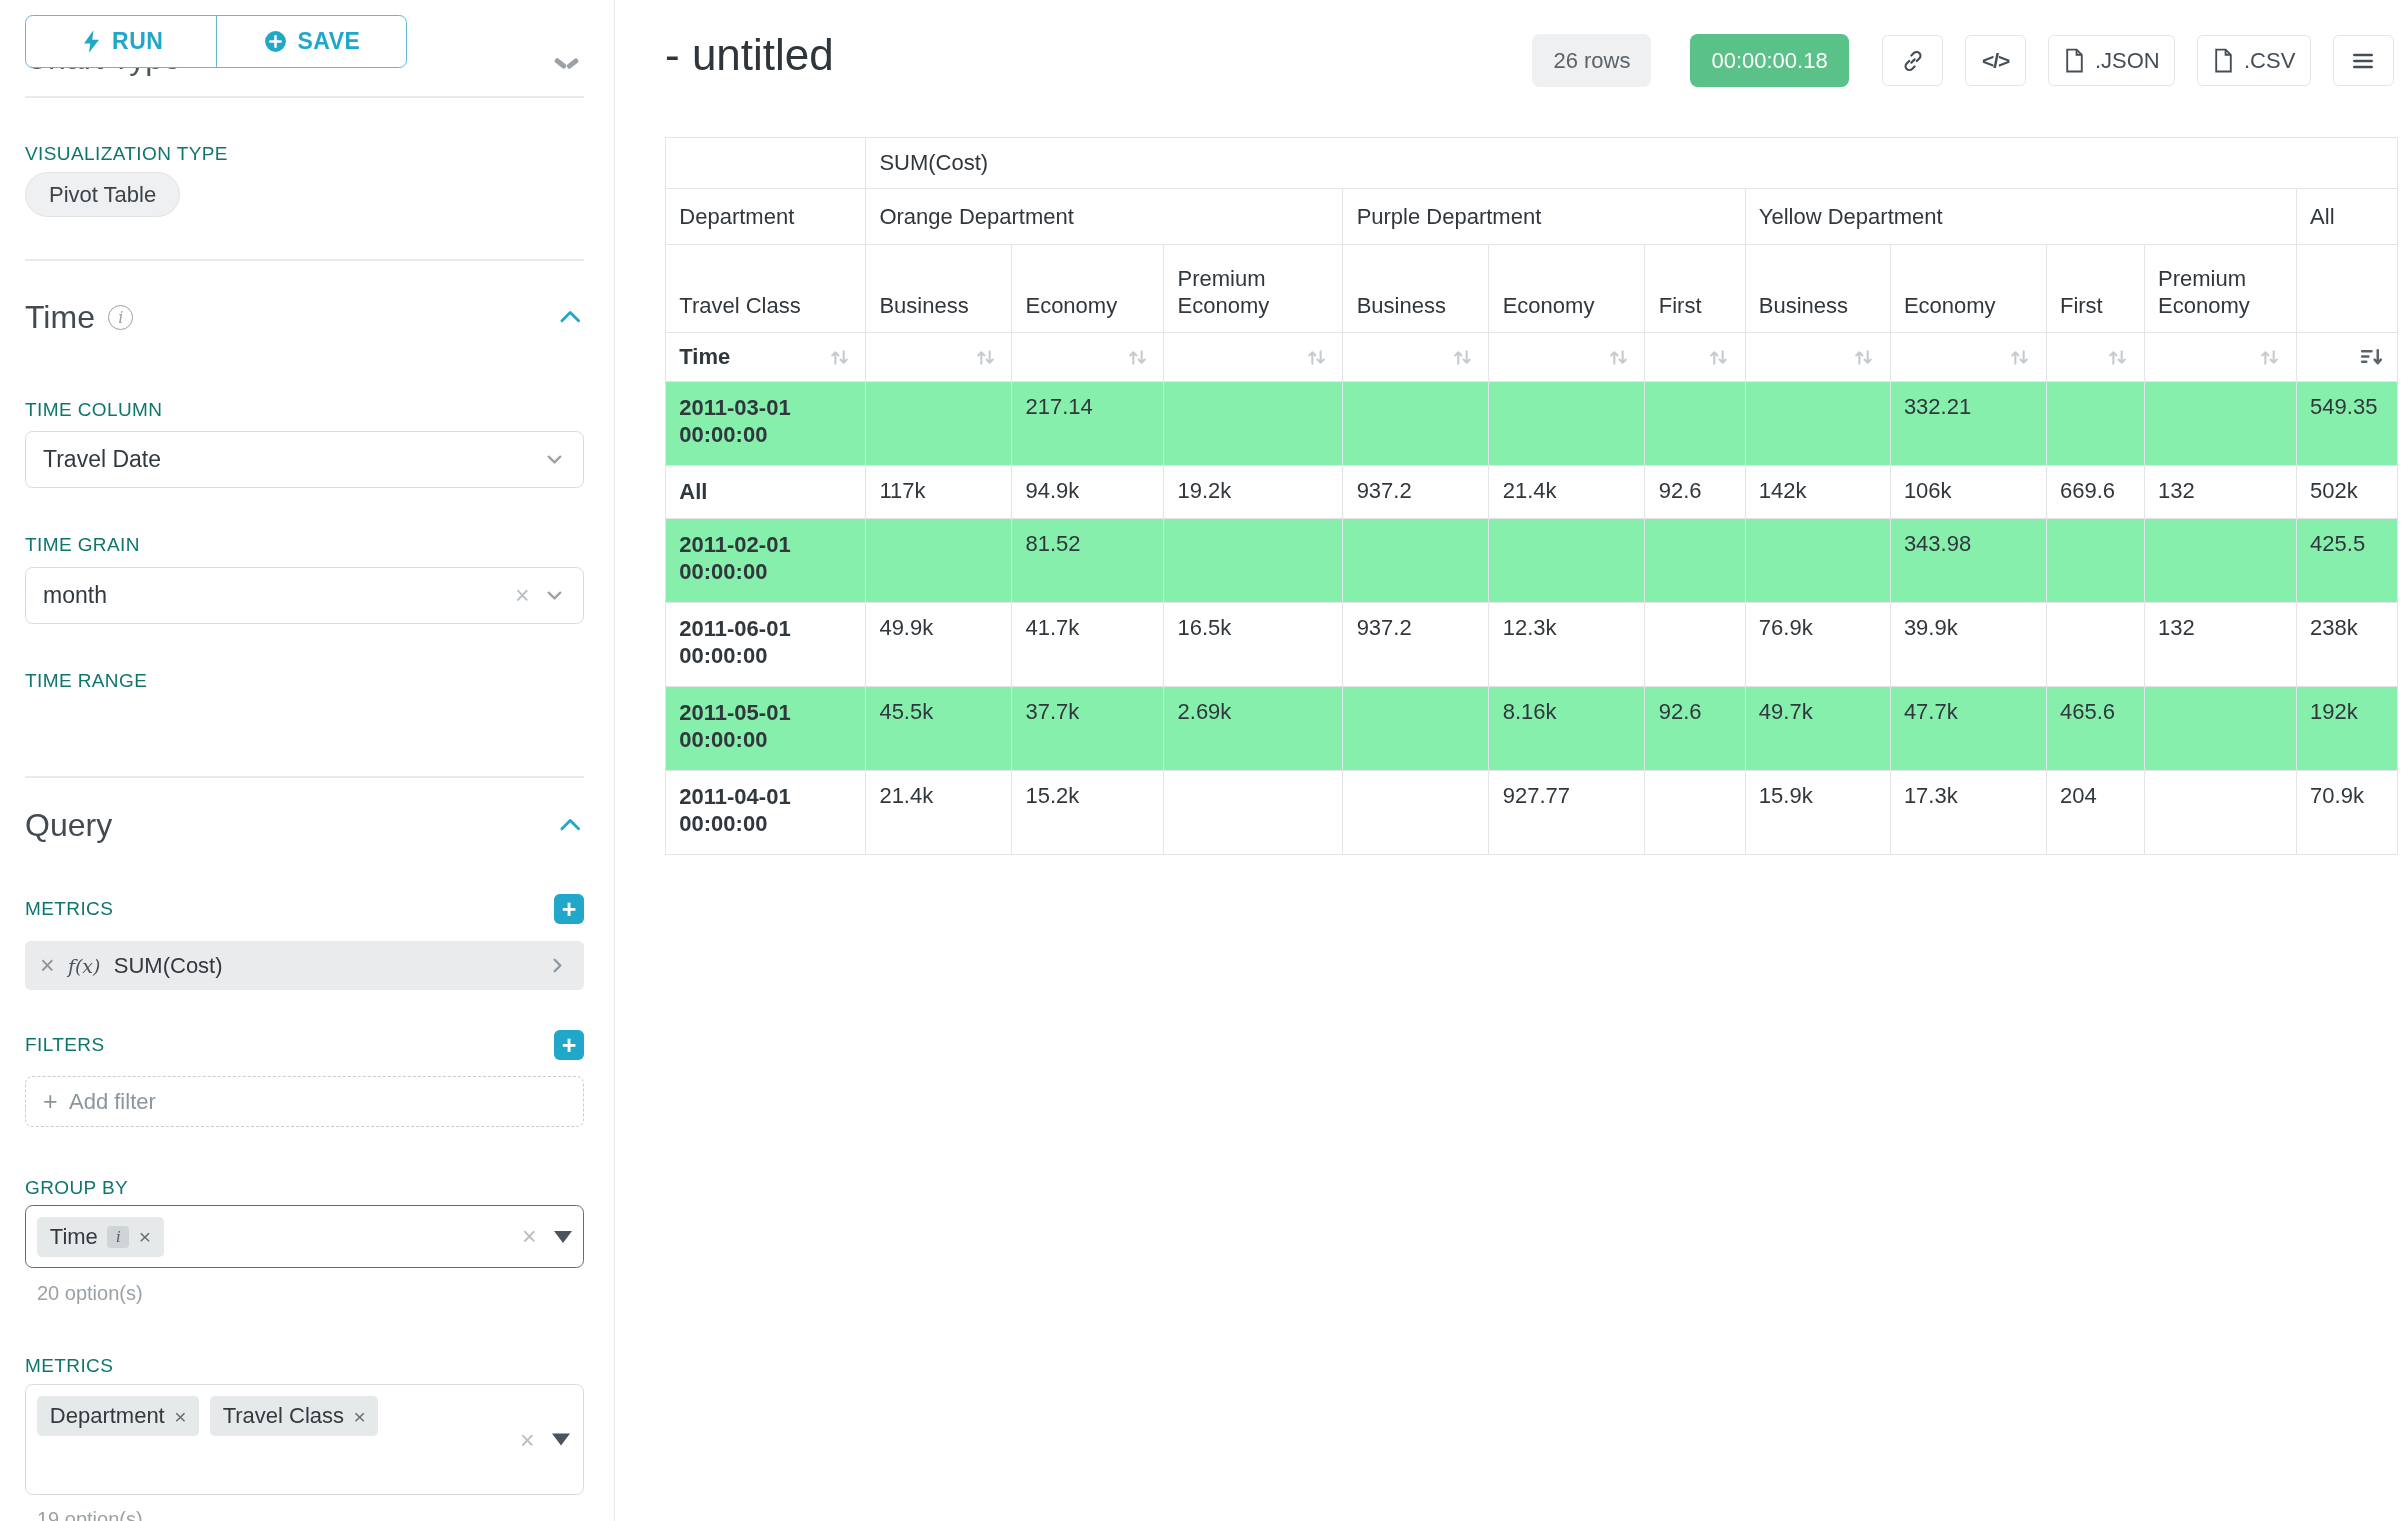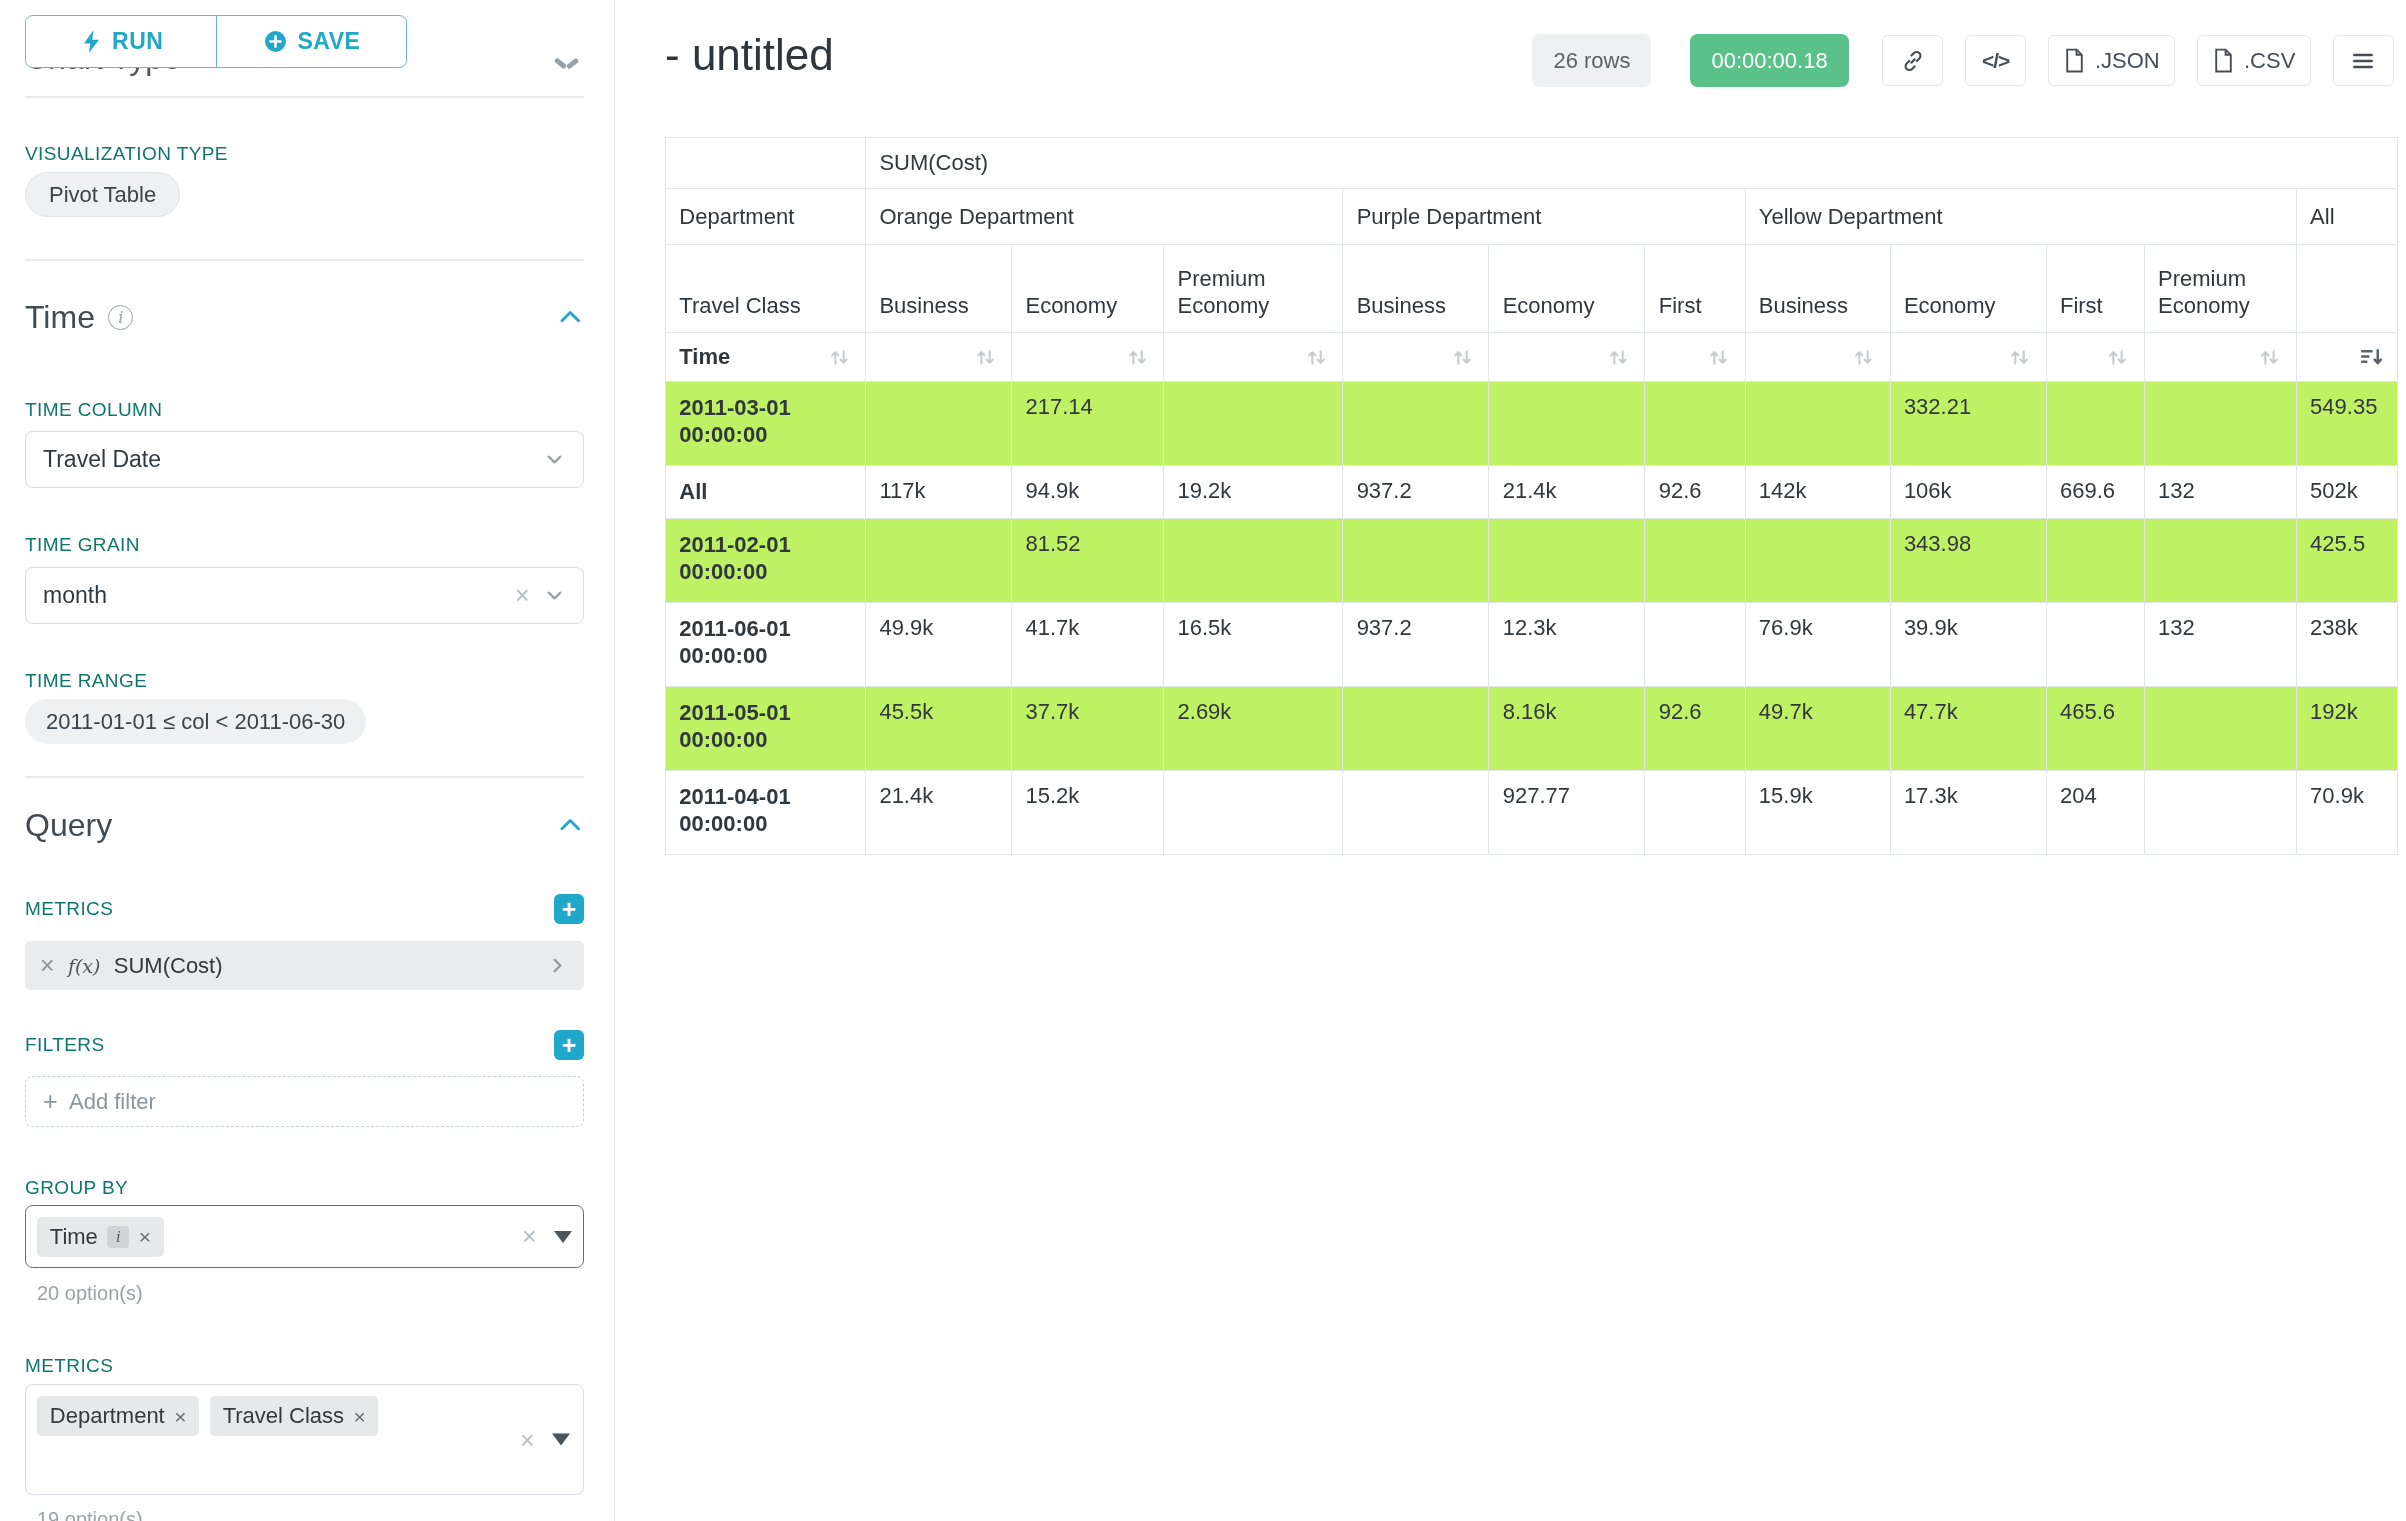--- a/index.html
+++ b/index.html
@@ -98,21 +98,21 @@
     overflow:hidden;}
   tr.h1 th{height:51px;vertical-align:middle;}
   tr.h2 th{height:56px;vertical-align:middle;}
   tr.h3 th{height:88px;vertical-align:bottom;padding-bottom:13.3px;line-height:27px;}
   tr.h4 th{height:49px;vertical-align:middle;padding-top:3.8px;padding-bottom:3.8px;}
   .dim{font-weight:700;}
   tbody tr{height:84px;}
   tbody tr.single{height:53px;}
   tbody th.rowlabel{font-weight:700;vertical-align:top;padding-top:12.4px;line-height:27px;}
   tbody td.val{vertical-align:top;padding-top:12.4px;}
-  tbody tr.striped th,tbody tr.striped td{background:#bef264;}
+  tbody tr.striped th,tbody tr.striped td{background:#86efac;}
   .sorthead{display:flex;justify-content:flex-end;align-items:center;height:100%;}
   .sorthead.between{justify-content:space-between;}
   .tlabel{font-weight:700;}
   .sort-svg{display:block;flex:none;}
 </style>
 </head>
 <body>
 
 <div class="sidebar">
 
@@ -166,21 +166,20 @@
   <div class="select" style="top:567px">
     <span>month</span>
     <span class="grow"></span>
     <span class="clear-x">×</span>
     <svg width="23" height="23" viewBox="0 0 24 24">
         <path d="M6 9l6 6 6-6" fill="none" stroke="#9aa2a8" stroke-width="2.4" stroke-linecap="round" stroke-linejoin="round"></path>
       </svg>
   </div>
 
   <div class="flabel" style="top:670px">TIME RANGE</div>
-  <div class="range-pill">2011-01-01 ≤ col &lt; 2011-06-30</div>
 
   <div class="sb-divider" style="top:776px"></div>
 
   <div class="sec" style="top:807px">
     <span class="title">Query</span>
     <svg class="chev" width="28.5" height="28.5" viewBox="0 0 24 24">
         <path d="M5 15l7-7 7 7" fill="none" stroke="#20a7c9" stroke-width="2.4" stroke-linecap="round" stroke-linejoin="round"></path>
       </svg>
   </div>
 

